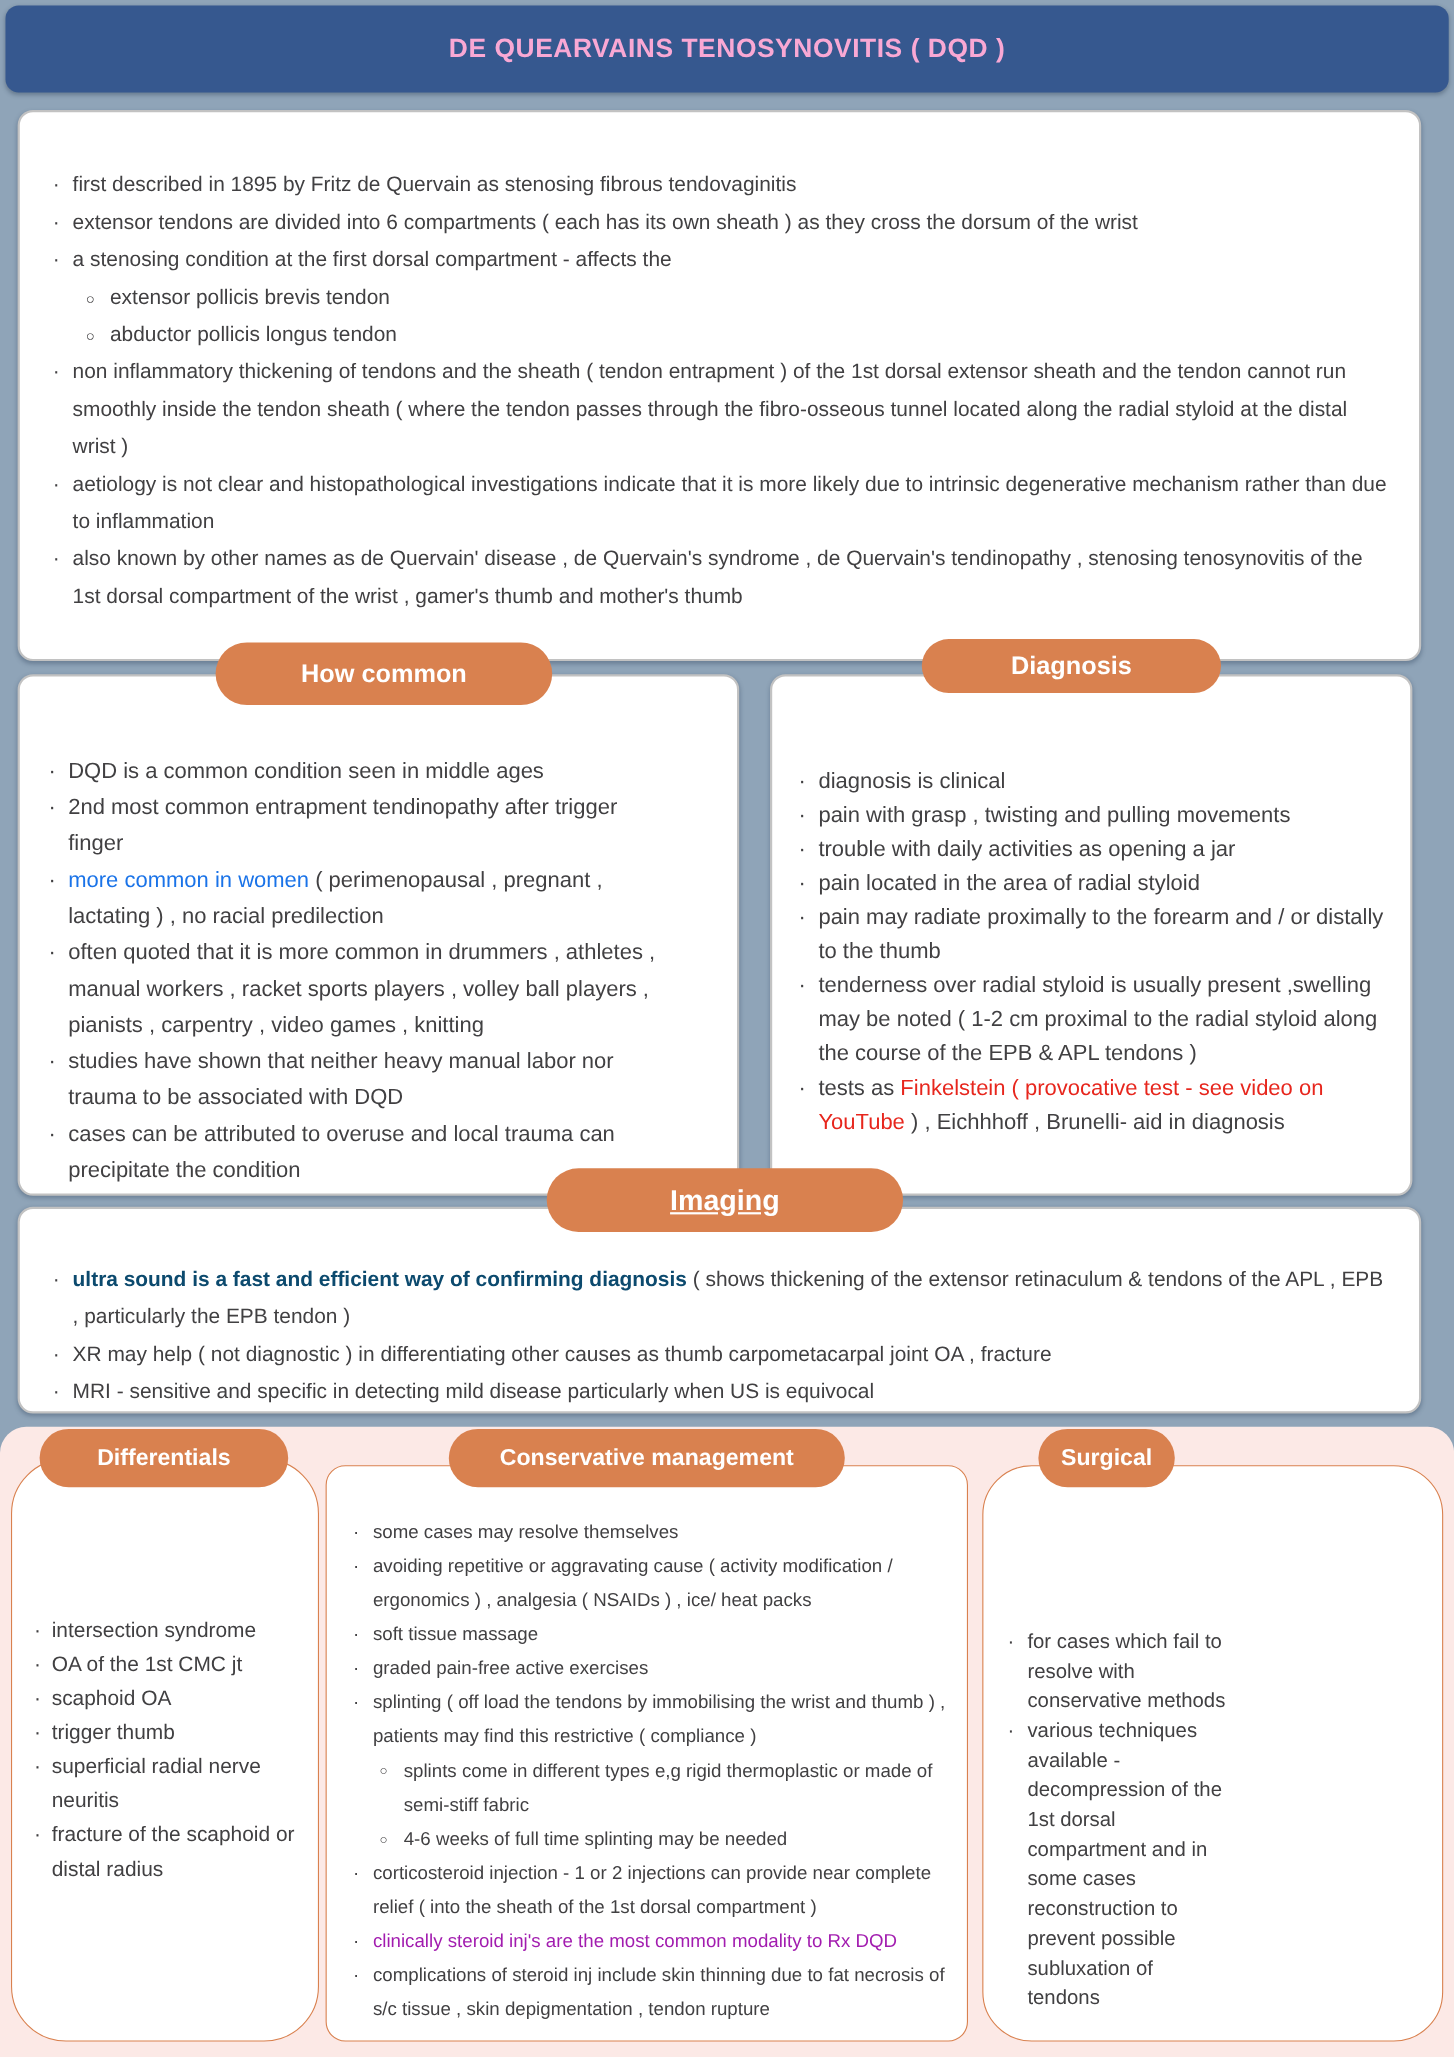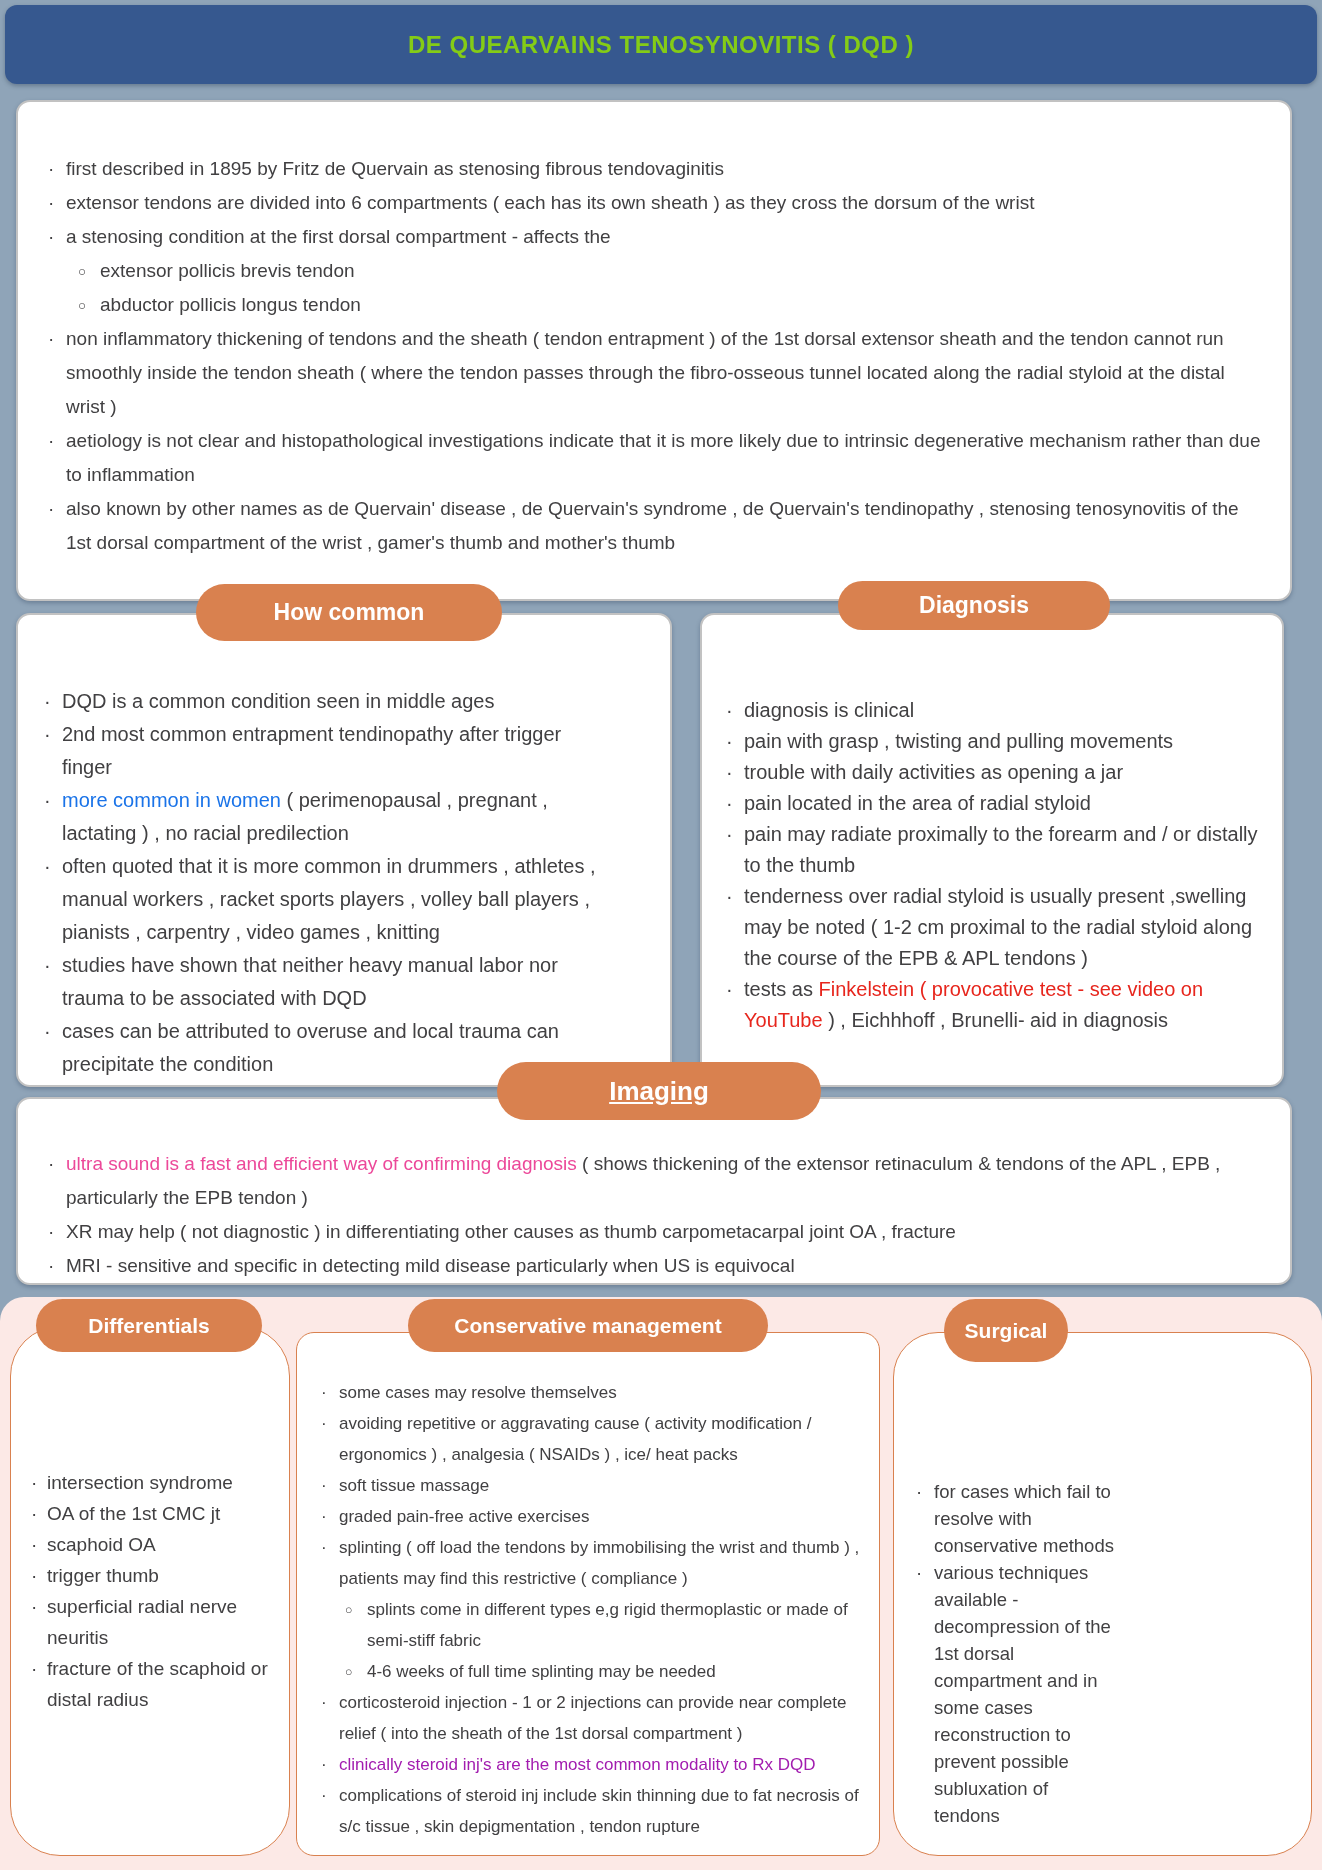--- a/index.html
+++ b/index.html
@@ -14,21 +14,21 @@
     background:var(--pink_bg,#FCE9E6);
     border-radius:24px 24px 0 0;
   }
   .titlebar{
     position:absolute;left:5px;top:5px;width:1312px;height:79px;
     background:var(--header_bg,#36588F);border-radius:12px;
     display:flex;align-items:center;justify-content:center;
     box-shadow:0 2px 4px rgba(30,45,70,.35);
   }
   .titlebar h1{
-    margin:0;color:#84cc16;font-size:24px;font-weight:bold;letter-spacing:.5px;
+    margin:0;color:#f9a8d4;font-size:24px;font-weight:bold;letter-spacing:.5px;
   }
   .card{
     position:absolute;background:#fff;
     border:2px solid var(--card_border,#C2C2C2);
     border-radius:14px;
     box-shadow:0 2px 4px rgba(40,60,85,.35);
     box-sizing:border-box;
   }
   .card.warm{
     border:1.5px solid var(--pill_orange,#D9814F);
@@ -47,21 +47,21 @@
     background:var(--pill_orange,#D9814F);color:#fff;font-weight:bold;
     display:flex;align-items:center;justify-content:center;
     border-radius:999px;
   }
   .pill span{color:#fff;}
   .pill-howcommon{left:196px;top:584px;width:306px;height:57px;font-size:23px;}
   .pill-diagnosis{left:838px;top:581px;width:272px;height:49px;font-size:23px;}
   .pill-imaging{left:497px;top:1062px;width:324px;height:58px;font-size:26px;text-decoration:underline;}
   .pill-differentials{left:36px;top:1299px;width:226px;height:53px;font-size:21px;}
   .pill-conservative{left:408px;top:1299px;width:360px;height:53px;font-size:21px;}
-  .pill-surgical{left:944px;top:1299px;width:124px;height:63px;font-size:21px;text-align:center;}
+  .pill-surgical{left:944px;top:1299px;width:124px;height:53px;font-size:21px;text-align:center;}
 
   ul.blist{list-style:none;margin:0;box-sizing:border-box;}
   ul.blist li{display:flex;align-items:flex-start;}
   ul.blist .marker{flex:0 0 18px;}
   ul.blist .txt{flex:1;min-width:0;}
   ul.blist li.sub{padding-left:30px;}
   ul.blist li.sub .marker{flex-basis:22px;font-size:.72em;transform:translateY(1px);}
 
   .intro ul.blist{font-size:19px;line-height:34px;padding:50px 28px 0 30px;}
   .howcommon ul.blist{font-size:20px;line-height:33px;padding:70px 56px 0 26px;}
@@ -181,21 +181,21 @@
           <span class="marker">·</span>
           <span class="txt"><span>tests as </span><span style="color: rgb(231, 38, 29);">Finkelstein ( provocative test - see video on YouTube</span><span> ) , Eichhhoff , Brunelli- aid in diagnosis</span></span>
         </li>
       </ul>
   </section>
 
   <section class="card imaging">
     <ul class="blist">
         <li>
           <span class="marker">·</span>
-          <span class="txt"><span style="color: #ec4899;">ultra sound is a fast and efficient way of confirming diagnosis</span><span> ( shows thickening of the extensor retinaculum &amp; tendons of the APL , EPB , particularly the EPB tendon )</span></span>
+          <span class="txt"><span style="color: #0c4a6e; font-weight: bold;">ultra sound is a fast and efficient way of confirming diagnosis</span><span> ( shows thickening of the extensor retinaculum &amp; tendons of the APL , EPB , particularly the EPB tendon )</span></span>
         </li>
         <li>
           <span class="marker">·</span>
           <span class="txt"><span>XR may help ( not diagnostic ) in differentiating other causes as thumb carpometacarpal joint OA , fracture</span></span>
         </li>
         <li>
           <span class="marker">·</span>
           <span class="txt"><span>MRI - sensitive and specific in detecting mild disease particularly when US is equivocal</span></span>
         </li>
       </ul>

